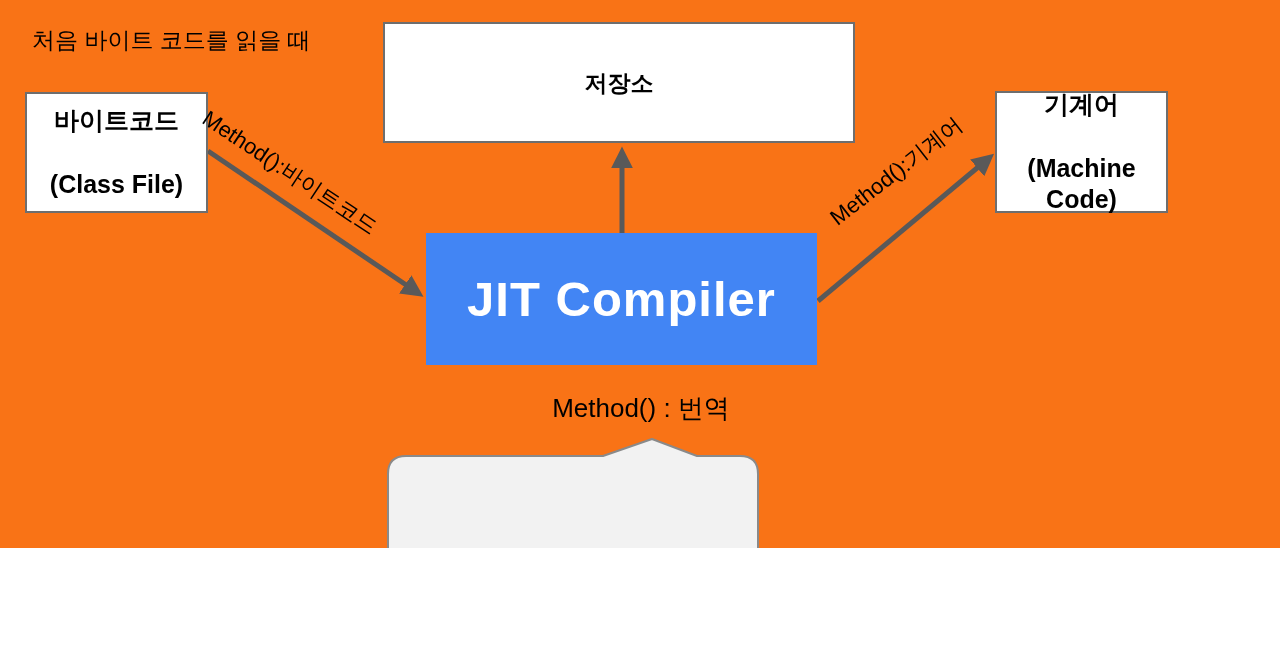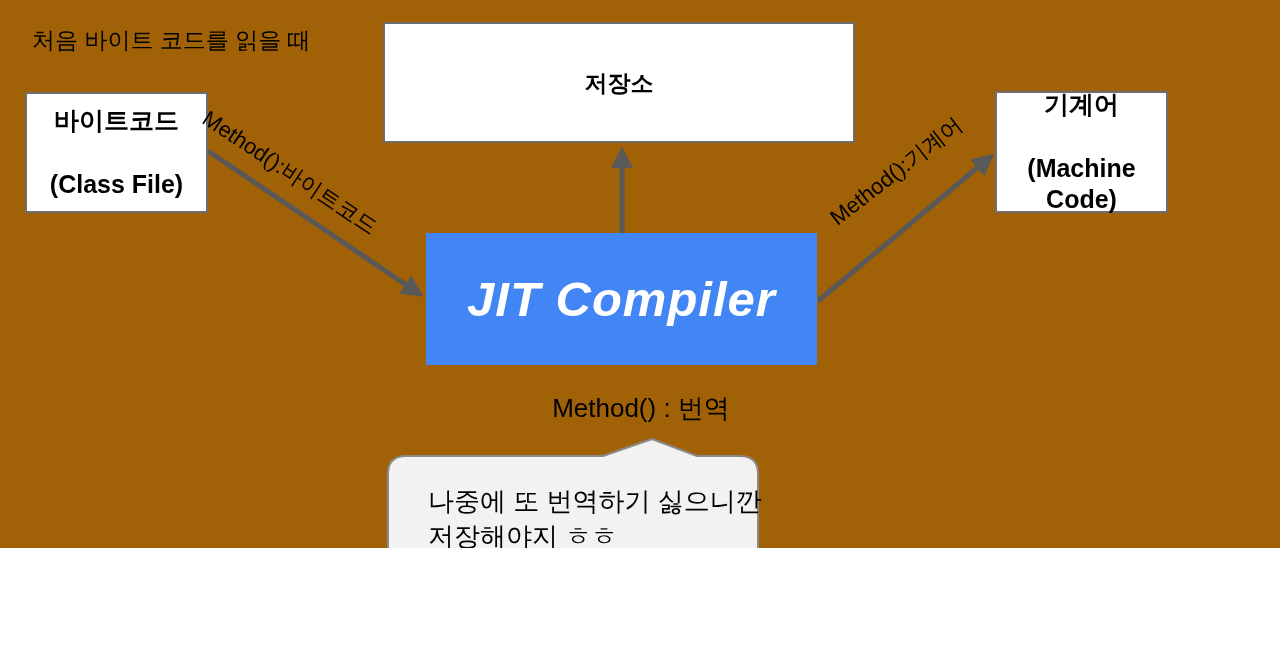--- a/index.html
+++ b/index.html
@@ -6,39 +6,39 @@
     --accent-blue:#4285f4;
     --arrow-gray:#595959;
     --border-gray:#6e6e6e;
     --bubble-fill:#f2f2f2;
     --bubble-border:#8a8a8a;
     --text-black:#000000;
   }
   *{margin:0;padding:0;box-sizing:border-box;}
   html,body{background:#ffffff;}
   body{font-family:"Liberation Sans","DejaVu Sans",sans-serif;color:var(--text-black);}
-  #canvas{position:relative;width:1280px;height:548px;background:#a16207;overflow:hidden;}
+  #canvas{position:relative;width:1280px;height:548px;background:#f97316;overflow:hidden;}
   svg.layer{position:absolute;left:0;top:0;width:1280px;height:649px;pointer-events:none;}
   .arrow{stroke:var(--arrow-gray);stroke-width:5;fill:none;}
   .arrowhead{fill:var(--arrow-gray);stroke:none;}
   .bubble-shape{fill:var(--bubble-fill);stroke:var(--bubble-border);stroke-width:2;stroke-linejoin:round;}
 
   .caption{position:absolute;left:32px;top:26px;font-size:23px;line-height:28px;white-space:nowrap;}
 
   .box{position:absolute;background:#ffffff;border:2px solid var(--border-gray);
        display:flex;flex-direction:column;align-items:center;justify-content:center;
        text-align:center;font-weight:bold;gap:33px;}
   #box-bytecode{left:25px;top:92px;width:183px;height:121px;font-size:25px;line-height:31px;}
   #box-storage{left:383px;top:22px;width:472px;height:121px;font-size:23px;line-height:32px;}
   #box-machine{left:995px;top:91px;width:173px;height:122px;font-size:25px;line-height:31px;align-items:center;}
   #box-machine .wrap2{width:140px;}
 
   #box-jit{left:426px;top:233px;width:391px;height:132px;background:var(--accent-blue);
            border:none;position:absolute;display:flex;align-items:center;justify-content:center;}
-  #box-jit .jit-text{color:#ffffff;font-style:italic;font-weight:bold;font-size:49px;letter-spacing:1px;white-space:nowrap;}
+  #box-jit .jit-text{color:#ffffff;font-weight:bold;font-size:49px;letter-spacing:1px;white-space:nowrap;}
 
   .arrow-label{position:absolute;font-size:22px;white-space:nowrap;transform-origin:0 0;}
   #arrow-label-bytecode{left:213px;top:104px;transform:rotate(33.5deg);}
   #arrow-label-machine{left:824px;top:209px;transform:rotate(-38deg);}
 
   #label-translate{position:absolute;left:481px;top:392px;width:320px;text-align:center;
                    font-size:26px;line-height:32px;}
 
   .bubble-text{position:absolute;left:428px;top:484px;font-size:26px;line-height:35px;text-align:left;}
 </style>
@@ -78,18 +78,14 @@
   <div id="box-jit">
     <span class="jit-text">JIT Compiler</span>
   </div>
 
   <div class="arrow-label" id="arrow-label-bytecode">Method():바이트코드</div>
 
   <div class="arrow-label" id="arrow-label-machine">Method():기계어</div>
 
   <div id="label-translate">Method() : 번역</div>
 
-  <div class="bubble-text">
-    <div>나중에 또 번역하기 싫으니깐</div>
-    <div>저장해야지 ㅎㅎ</div>
-  </div>
 
 </div>
 
 </body></html>

